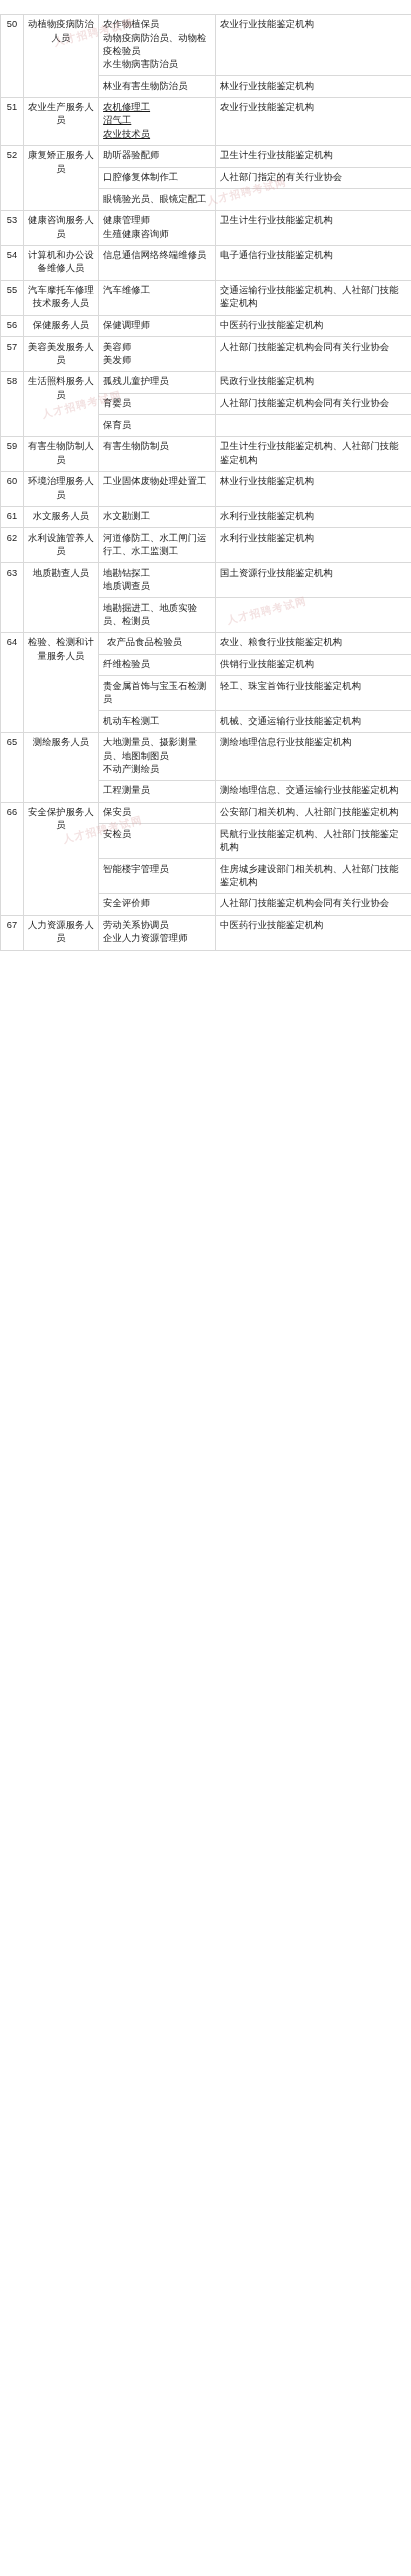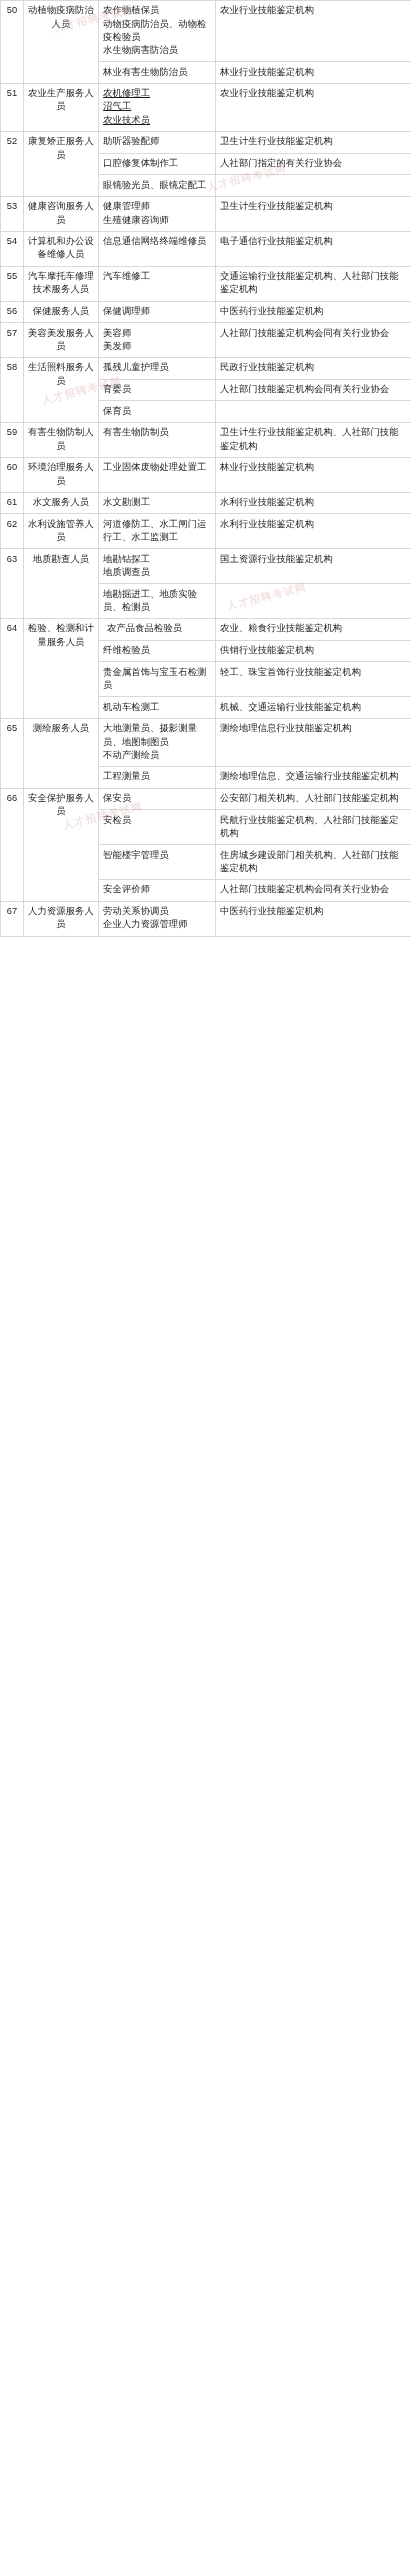--- a/index.html
+++ b/index.html
@@ -9,20 +9,21 @@
     background: #ffffff;
     font-family: "Liberation Sans", "DejaVu Sans", sans-serif;
   }
   body {
     width: 412px;
   }
   #sheet {
     position: relative;
     width: 360px;
     background: #ffffff;
+    margin-top: 14px;
   }
   table.occ-table {
     width: 412px;
     border-collapse: collapse;
     table-layout: fixed;
     background: #ffffff;
   }
   table.occ-table td {
     border: 0.7px solid #d9d9d9;
     vertical-align: top;

